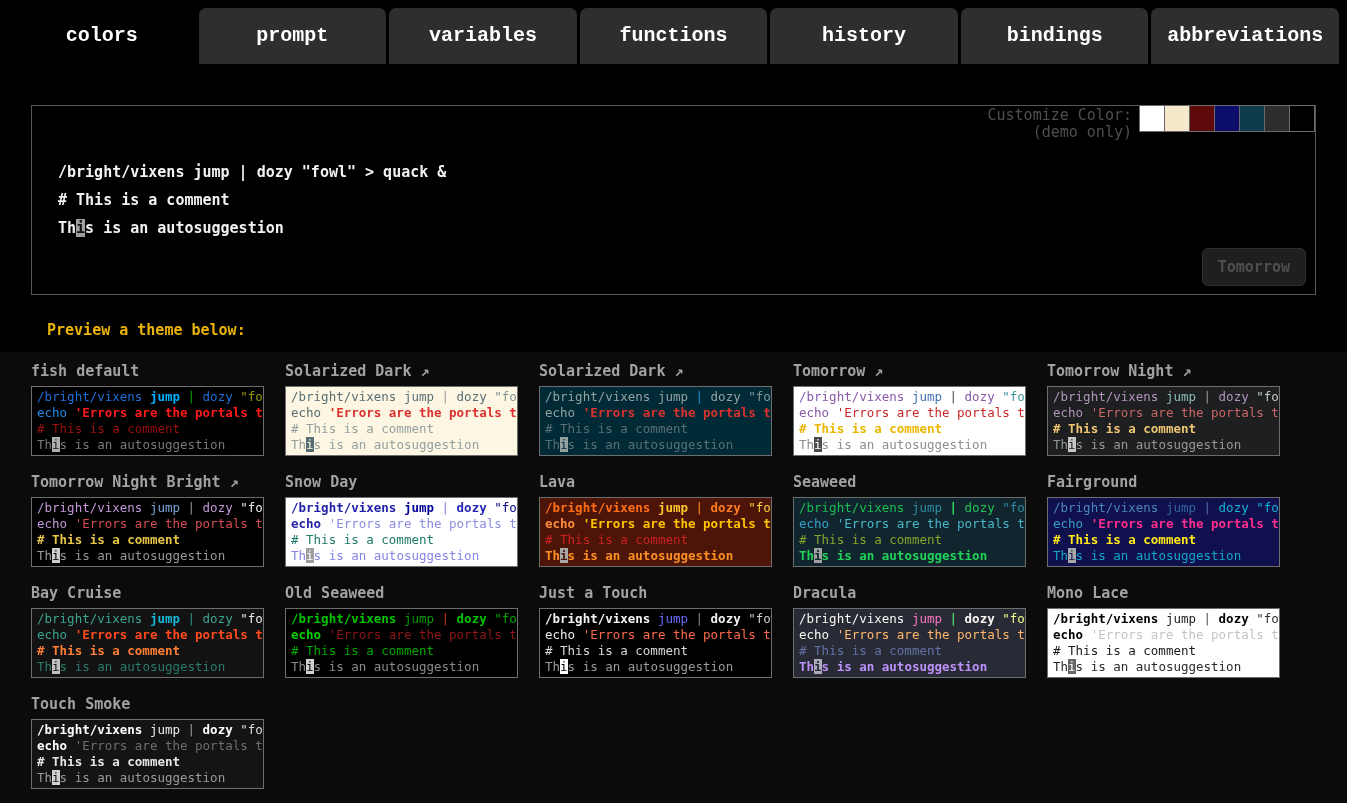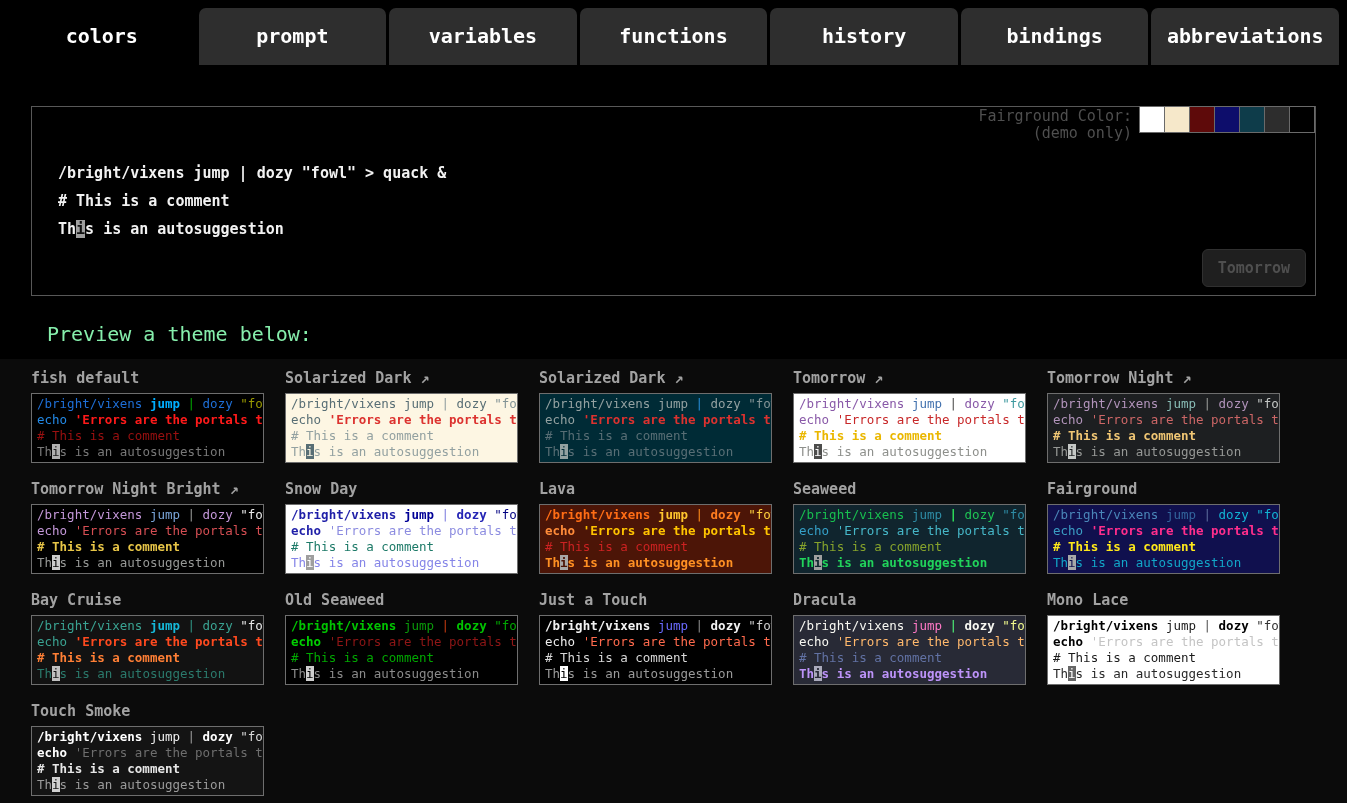--- a/index.html
+++ b/index.html
@@ -1,20 +1,20 @@
 <!DOCTYPE html>
 <html><head>
 <meta charset="utf-8">
 <style>
   * { box-sizing: border-box; margin: 0; padding: 0; }
   html, body { width: 1347px; height: 803px; background: #000; overflow: hidden; }
   body { font-family: "DejaVu Sans Mono", "Liberation Mono", monospace; }
 
   
-  .tabbar { display: flex; gap: 3px; margin: 8px 8px 12px 8px; }
+  .tabbar { display: flex; gap: 3px; margin: 8px 8px 12px 8px; font-family: Liberation Mono, monospace; }
   .tab {
     flex: 1 1 0; text-align: center; padding: 16px 0 17px;
     background: #2e2e2e; color: #fff; font-size: 20px; font-weight: bold;
     border-radius: 7px 7px 0 0; cursor: pointer; white-space: nowrap;
   }
   .tab.active { background: #000; }
 
   
   .preview-box {
     position: relative; margin: 41px 31px 0 31px; height: 190px;
@@ -31,21 +31,21 @@
   .swatch { width: 26px; height: 27px; border: 1px solid #6a6a6a; margin-left: -1px; cursor: pointer; }
   .term { padding: 52px 10px 0 26px; font-size: 15px; font-weight: bold; line-height: 28px; color: #f2f2f2; }
   .cursor-blk { background: #9e9e9e; color: #111; }
   .customize-btn {
     position: absolute; right: 9px; bottom: 8px;
     background: #1f1f1f; color: #4f4f4f; border: 1px solid #303030; border-radius: 6px;
     font-family: inherit; font-size: 15px; font-weight: bold; padding: 9px 15px; cursor: pointer;
   }
 
   
-  .themes-heading { margin: 26px 0 0 47px; color: #86efac; font-size: 20px; font-weight: normal; }
+  .themes-heading { margin: 26px 0 0 47px; color: #eab308; font-size: 15px; font-weight: bold; }
   .theme-area { margin-top: 13px; background: #0b0b0b; padding: 10px 31px 18px 31px; min-height: 452px; }
   .theme-grid { display: grid; grid-template-columns: repeat(5, 233px); column-gap: 21px; row-gap: 17px; }
   .theme-card { cursor: pointer; }
   .theme-title { color: #a2a2a2; font-size: 15px; font-weight: bold; margin-bottom: 6px; white-space: nowrap; }
   .theme-box {
     width: 233px; height: 70px; border: 1px solid #6e6e6e; overflow: hidden;
     font-size: 12.5px; line-height: 16px; padding: 2px 0 0 5px;
   }
   .theme-box .cl { white-space: nowrap; overflow: hidden; }
 </style>
@@ -58,21 +58,21 @@
   <div class="tab">variables</div>
   <div class="tab">functions</div>
   <div class="tab">history</div>
   <div class="tab">bindings</div>
   <div class="tab">abbreviations</div>
 </div>
 
 <div class="preview-box">
   <div class="bg-picker">
     <div class="bg-labels">
-      <div>Fairground Color:</div>
+      <div>Customize Color:</div>
       <div>(demo only)</div>
     </div>
     <div class="swatch-row">
         <div class="swatch" style="background: rgb(255, 255, 255);"></div>
         <div class="swatch" style="background: rgb(246, 232, 202);"></div>
         <div class="swatch" style="background: rgb(94, 10, 10);"></div>
         <div class="swatch" style="background: rgb(13, 13, 107);"></div>
         <div class="swatch" style="background: rgb(14, 60, 74);"></div>
         <div class="swatch" style="background: rgb(45, 45, 45);"></div>
         <div class="swatch" style="background: rgb(0, 0, 0);"></div>

